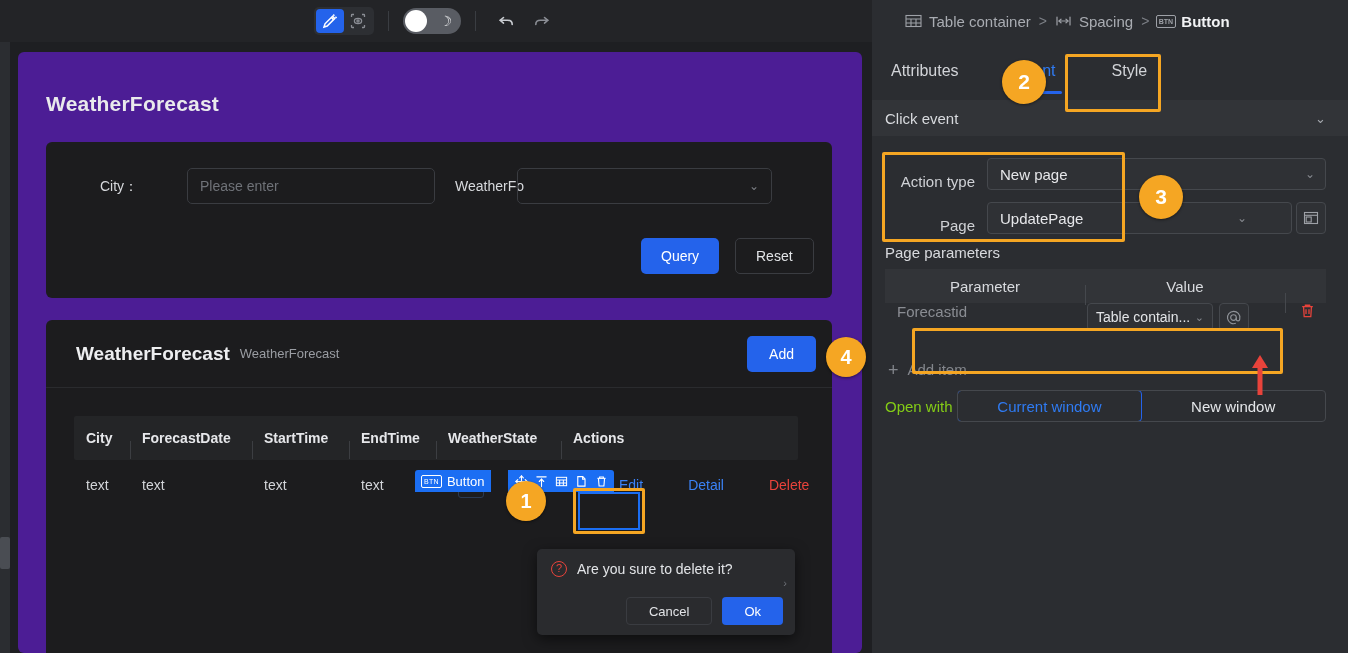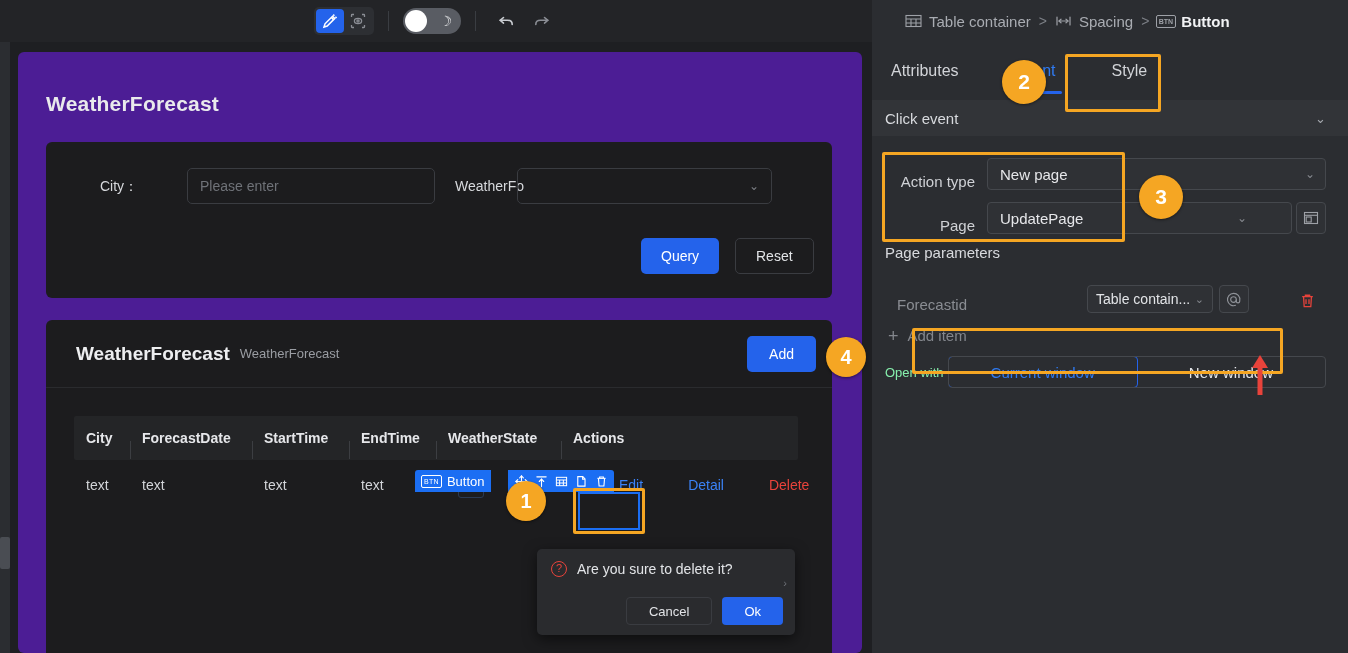--- a/index.html
+++ b/index.html
@@ -231,39 +231,39 @@
   .pp-title { font-size: 15px; color: #d8dade; padding: 10px 0 8px 13px; }
   .pp-table { margin: 0 22px 0 13px; }
   .pp-head {
     display: flex; height: 34px; background: #323438; align-items: center;
     font-size: 15px; color: #d8dade;
   }
   .pp-th { display: flex; align-items: center; justify-content: center; position: relative; }
   .pp-th + .pp-th::before {
     content: ""; position: absolute; left: 0; top: 7px; width: 1px; height: 20px; background: #45484d;
   }
-  .pp-row { display: flex; height: 44px; align-items: flex-end; gap: 16px; }
+  .pp-row { display: flex; height: 44px; align-items: flex-start; gap: 16px; }
   .pp-param { font-size: 15px; color: #8a8d93; padding-left: 12px; }
   .mini-sel {
     height: 28px; border: 1px solid #45484d; border-radius: 4px; background: #2f3135;
     display: flex; align-items: center; padding: 0 8px; gap: 4px;
     font-size: 14px; color: #e2e4e7; cursor: pointer; position: relative;
   }
   .at-btn {
     width: 30px; height: 28px; border: 1px solid #45484d; border-radius: 4px;
     background: #2f3135; display: flex; align-items: center; justify-content: center;
     color: #8f9298; cursor: pointer;
   }
   .trash { color: #e8433b; cursor: pointer; }
   .add-item {
     display: flex; align-items: center; gap: 9px; padding-left: 16px;
     font-size: 15px; color: #83868c; cursor: pointer; margin-top: 14px;
   }
   .openwith { display: flex; align-items: center; padding-left: 13px; margin-top: 12px; }
-  .ow-lbl { font-size: 13px; color: #86efac; margin-right: 4px; }
+  .ow-lbl { font-size: 15px; color: #84cc16; margin-right: 4px; }
   .seg {
     display: flex; flex: 1; margin-right: 22px; height: 32px;
     border: 1px solid #45484d; border-radius: 4px; overflow: hidden;
   }
   .seg-item {
     flex: 1; display: flex; align-items: center; justify-content: center;
     font-size: 15px; color: #e4e6e9; cursor: pointer;
   }
   .seg-item.active { color: #2f7bf3; border: 1px solid #2463eb; margin: -1px; border-radius: 4px;}
   .note {
@@ -497,20 +497,25 @@
           <rect x="1.5" y="1.5" width="13" height="11"></rect>
             <path d="M1.5 4.3h13"></path>
             <rect x="3.2" y="6" width="5" height="5"></rect>
         </svg>
       </div>
     </div>
 
     <div class="pp-title">Page parameters</div>
 
     <div class="pp-table">
+      <div class="pp-head">
+        <div class="pp-th" style="width:200px;">Parameter</div>
+        <div class="pp-th" style="width:200px;">Value</div>
+        <div class="pp-th" style="width:41px;"></div>
+      </div>
       <div class="pp-row">
         <div class="pp-param" style="width:200px;">Forecastid</div>
         <div style="width:200px; display:flex; align-items:center; gap:6px;">
           <div class="mini-sel" style="width:126px;">
             <span>Table contain...</span>
             <span style="position:absolute; right:8px; color:#84878d; font-size:11px;">⌄</span>
           </div>
           <div class="at-btn">
             <svg width="15" height="15" viewBox="0 0 16 16" fill="none" stroke="currentColor" stroke-width="1.2">
               <circle cx="8" cy="8" r="3"></circle>

